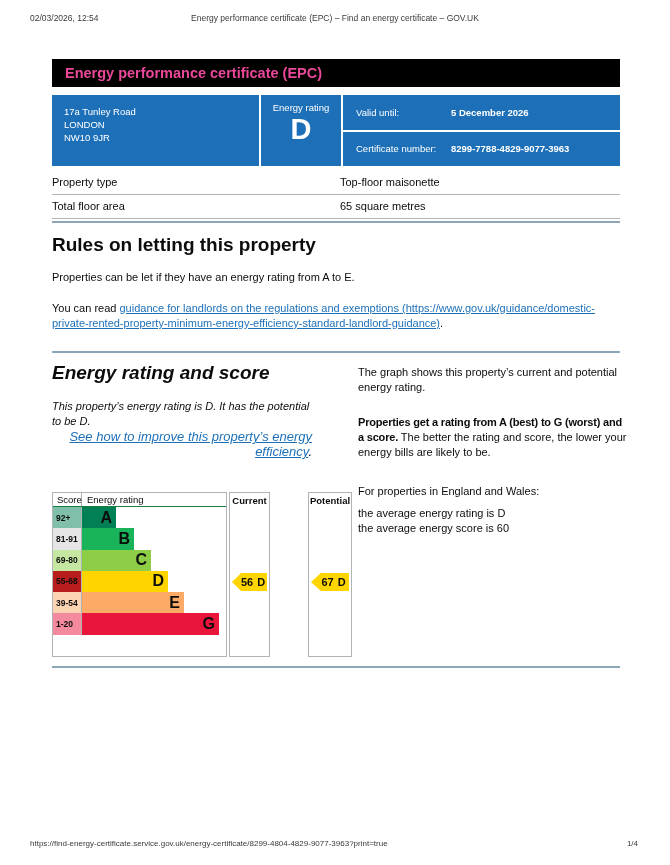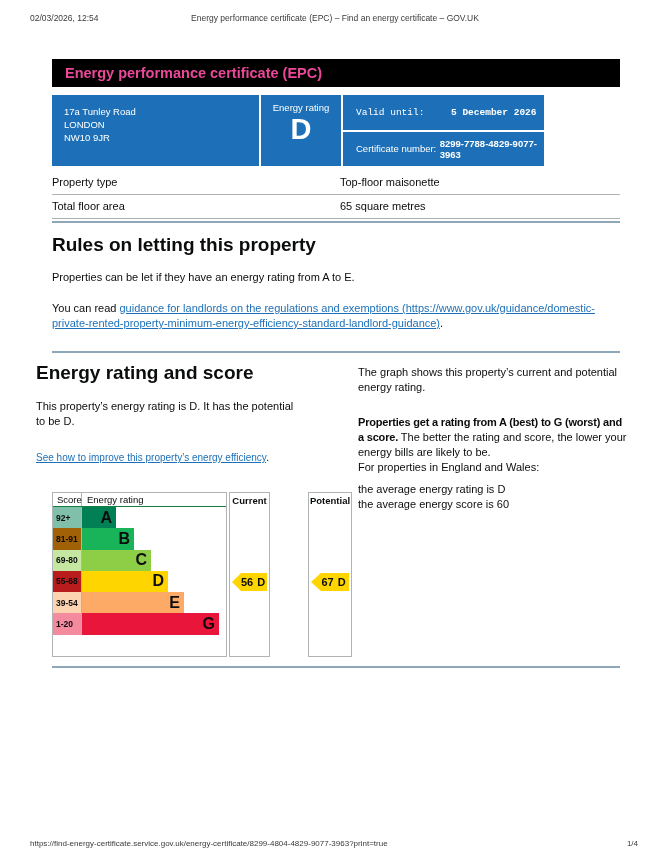--- a/index.html
+++ b/index.html
@@ -12,21 +12,21 @@
   .print-header { position:absolute; top:13px; left:0; right:0; height:12px; font-size:8.5px; color:#3a3a3a; }
   .print-header .dt { position:absolute; left:30px; top:0; }
   .print-header .ttl { position:absolute; left:0; right:0; top:0; text-align:center; }
   .print-footer { position:absolute; top:839px; left:30px; right:32px; display:flex; justify-content:space-between; font-size:8px; color:#3a3a3a; }
 
   
   .banner { position:absolute; left:52px; top:59px; width:568px; height:28px;
     color:#ec4899; font-weight:bold; font-size:14.5px; line-height:28px; padding-left:13px; }
 
   
-  .summary { position:absolute; left:52px; top:95px; width:492px; height:71px; display:flex; gap:2px; color:#fff; }
+  .summary { position:absolute; left:52px; top:95px; width:568px; height:71px; display:flex; gap:2px; color:#fff; }
   .sum-cell { height:100%; }
   .addr { width:207px; padding:10px 12px; font-size:9.5px; line-height:13px; }
   .rating-cell { width:80px; text-align:center; padding-top:7px; }
   .rating-cell .lbl { font-size:9.5px; }
   .rating-cell .big { font-size:29px; font-weight:bold; line-height:32px; }
   .sum-right { flex:1; display:flex; flex-direction:column; gap:2px; background:#fff; }
   .sum-row { flex:1; display:flex; align-items:center; font-size:9.5px; }
   .sum-row .k { width:108px; padding-left:13px; }
   .sum-row .v { font-weight:bold; }
 
@@ -40,28 +40,28 @@
   .sb { position:absolute; left:52px; width:568px; border-top:2px solid #8da7b9; }
 
   h2 { font-size:19px; font-weight:bold; color:#0b0c0c; }
   p, .body-txt { font-size:11px; line-height:15px; }
   a.lnk { text-decoration:underline; cursor:pointer; }
 
   .rules { position:absolute; left:52px; top:234px; width:568px; }
   .rules p.p1 { margin-top:14px; }
   .rules p.p2 { margin-top:16px; overflow-wrap:break-word; }
 
-  .left-col { position:absolute; left:36px; top:362px; width:260px; }
+  .left-col { position:absolute; left:52px; top:362px; width:260px;font-style:italic; }
   .left-col p.p1 { margin-top:15px; }
-  .left-col .improve { display:block; margin-top:21px; font-size:10px; line-height:15px; }
+  .left-col .improve { display:block; font-size:13px; line-height:15px;text-align:right; }
 
   .right-col { position:absolute; left:358px; top:362px; width:272px; }
   .right-col p.rp1 { margin-top:3px; }
   .right-col p.rp2 { margin-top:20px; }
-  .right-col p.rp3 { margin-top:0; }
+  .right-col p.rp3 { margin-top:24px; }
   .right-col p.rp4 { margin-top:7px; }
   .bold-lead { font-weight:bold; letter-spacing:-0.2px; }
 
   
   .chart { position:absolute; left:52px; top:492px; width:264px; height:165px; }
   .rtable { position:absolute; left:0; top:0; width:175px; height:165px; border:1px solid #b1b4b6; background:#fff; }
   .rhead { display:flex; height:14px; border-bottom:1px solid #15803d; font-weight:normal; font-size:9.5px; line-height:13px; }
   .score-h { width:29px; border-right:1px solid #b1b4b6; padding-left:4px; }
   .er-h { padding-left:5px; }
   .rrow { display:flex; height:21.28px; }
@@ -97,21 +97,21 @@
     <div class="sum-cell addr" style="background-color: rgb(29, 112, 184);">
       <div>17a Tunley Road</div>
       <div>LONDON</div>
       <div>NW10 9JR</div>
     </div>
     <div class="sum-cell rating-cell" style="background-color: rgb(29, 112, 184);">
       <div class="lbl">Energy rating</div>
       <div class="big">D</div>
     </div>
     <div class="sum-right">
-      <div class="sum-row" style="background-color: rgb(29, 112, 184); font-family: Liberation Mono, monospace;">
+      <div class="sum-row" style="background-color: rgb(29, 112, 184);">
         <span class="k">Valid until:</span>
         <span class="v">5 December 2026</span>
       </div>
       <div class="sum-row" style="background-color: rgb(29, 112, 184);">
         <span class="k">Certificate number:</span>
         <span class="v">8299-7788-4829-9077-3963</span>
       </div>
     </div>
   </div>
 
@@ -155,21 +155,21 @@
         <span class="score-h">Score</span>
         <span class="er-h">Energy rating</span>
       </div>
       <div class="rrow">
         <span class="score-cell" style="background-color: rgb(128, 192, 170);">92+</span>
         <span class="bar b0" style="background-color: rgb(0, 128, 84);">
             <span>A</span>
           </span>
       </div>
       <div class="rrow">
-        <span class="score-cell" style="background-color: #a16207;">81-91</span>
+        <span class="score-cell" style="background-color: #e5e5e5;">81-91</span>
         <span class="bar b1" style="background-color: rgb(25, 180, 89);">
             <span>B</span>
           </span>
       </div>
       <div class="rrow">
         <span class="score-cell" style="background-color: rgb(198, 231, 162);">69-80</span>
         <span class="bar b2" style="background-color: rgb(141, 206, 70);">
             <span>C</span>
           </span>
       </div>

